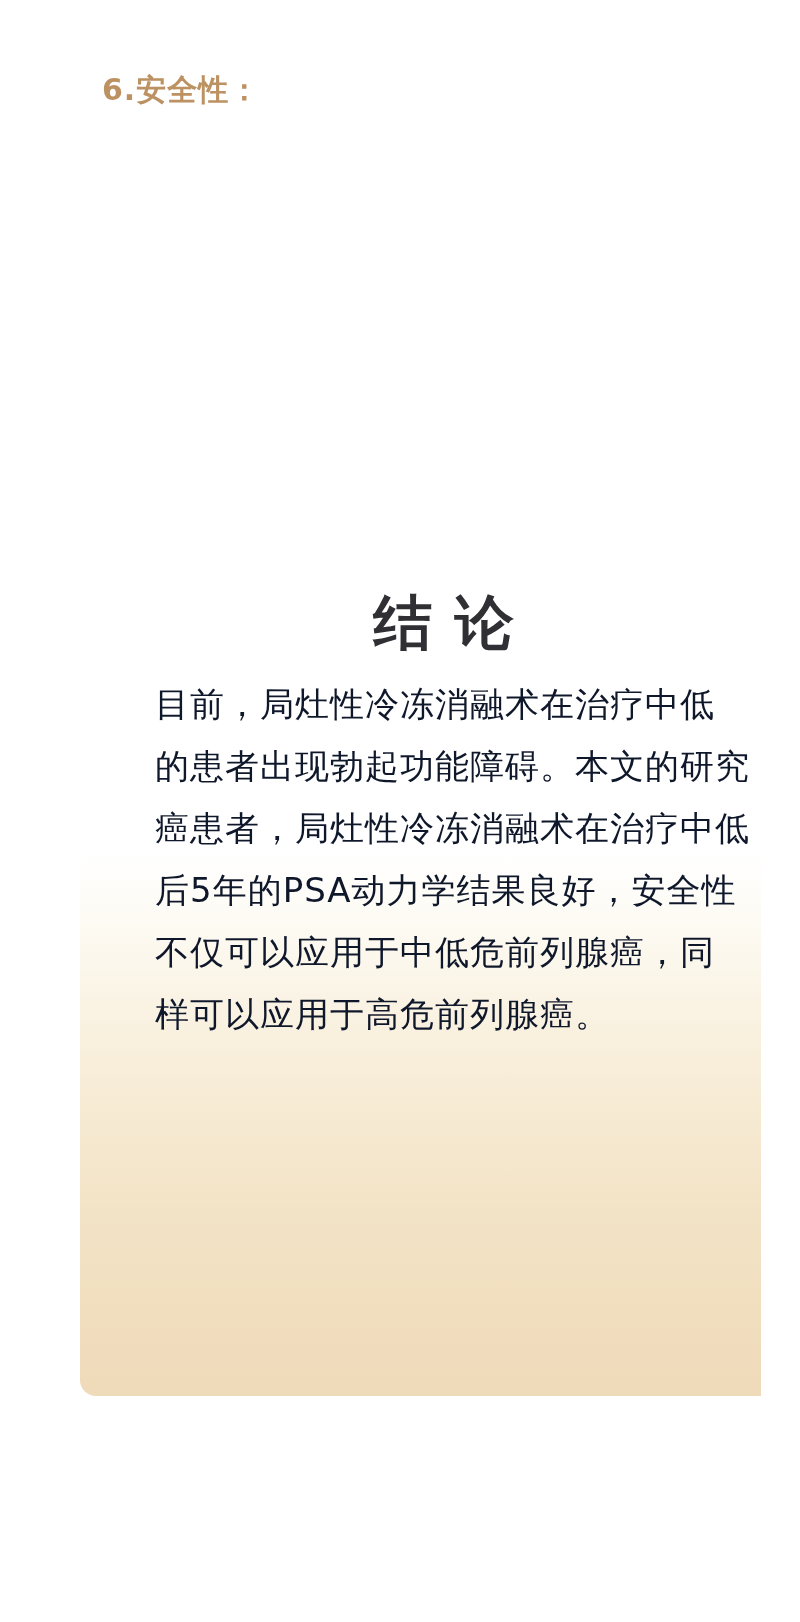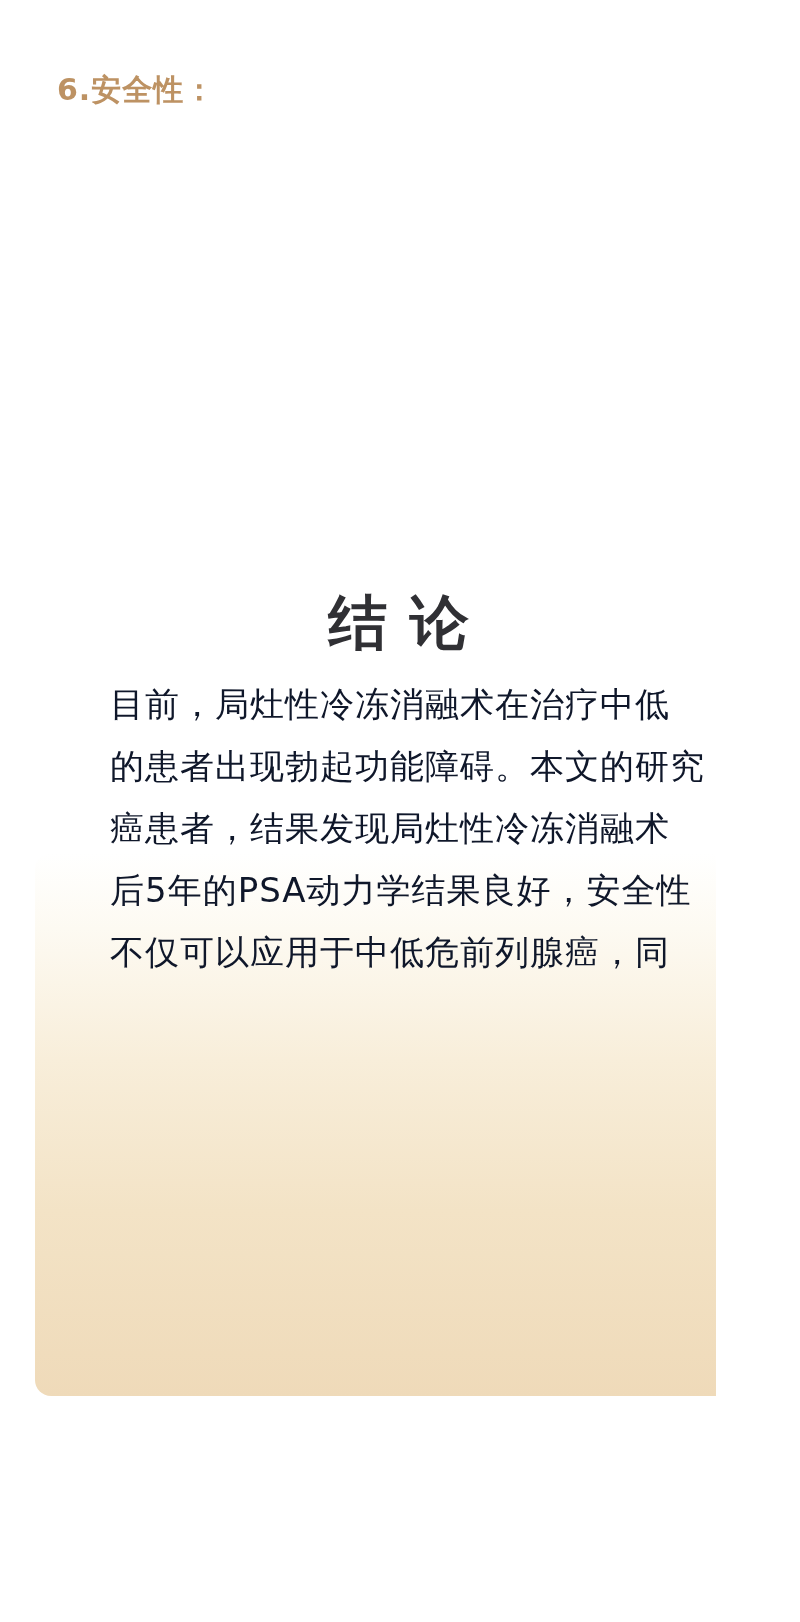--- a/index.html
+++ b/index.html
@@ -7,20 +7,21 @@
     padding: 0;
     background: #ffffff;
   }
   .page {
     position: relative;
     width: 716px;
     height: 1622px;
     background: #ffffff;
     overflow: hidden;
     font-family: "DejaVu Sans", "Liberation Sans", sans-serif;
+    margin-left: 45px;
   }
   .gradient-panel {
     position: absolute;
     left: 35px;
     top: 853px;
     width: 732px;
     height: 543px;
     border-radius: 16px;
     background: linear-gradient(180deg,
       #FFFFFF 0%,
@@ -83,18 +84,19 @@
   <div class="gradient-panel"></div>
 
   <div class="safety-heading">6.安全性：</div>
 
 
   <div class="conclusion-title">结 论</div>
 
   <div class="conclusion-paragraph">
     <div class="text-line">目前，局灶性冷冻消融术在治疗中低</div>
     <div class="text-line">的患者出现勃起功能障碍。本文的研究</div>
-    <div class="text-line">癌患者，结果发现局灶性冷冻消融术</div>
+    <div class="text-line">癌患者，局灶性冷冻消融术在治疗中低</div>
     <div class="text-line">后5年的PSA动力学结果良好，安全性</div>
     <div class="text-line">不仅可以应用于中低危前列腺癌，同</div>
+    <div class="text-line">样可以应用于高危前列腺癌。</div>
   </div>
 
 </div>
 
 </body></html>

